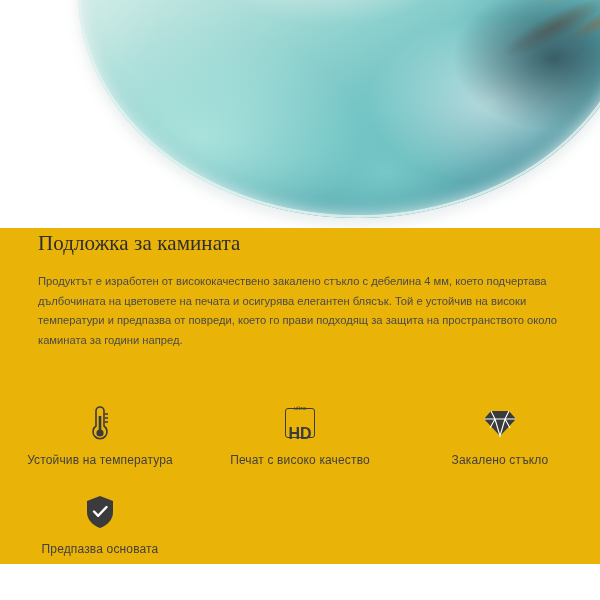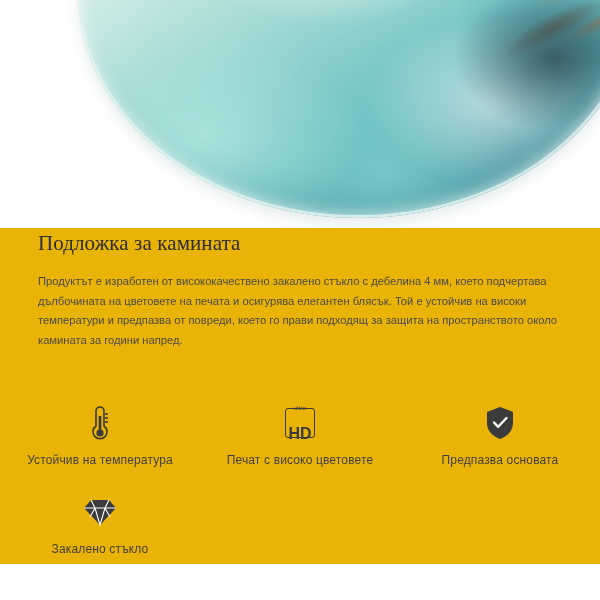--- a/index.html
+++ b/index.html
@@ -189,39 +189,39 @@
       <div class="caption">Устойчив на температура</div>
     </div>
 
     <div class="feature">
       <div class="glyph">
         <div class="ultrahd">
           <span class="u1">ultra</span>
           <span class="u2">HD</span>
         </div>
       </div>
-      <div class="caption">Печат с високо цветовете</div>
+      <div class="caption">Печат с високо качество</div>
+    </div>
+
+    <div class="feature">
+      <div class="glyph">
+        <svg width="36" height="32" viewBox="0 0 36 32">
+          <path d="M9 4 h18 l7 8 -16 17 -16 -17 z" fill="#3b3b3b"></path>
+          <path d="M2 12 h32 M9 4 l4 8 -5 9 M27 4 l-4 8 5 9 M13 12 l5 17 5 -17" fill="none" stroke="#ffffff" stroke-width="1.1"></path>
+        </svg>
+      </div>
+      <div class="caption">Закалено стъкло</div>
     </div>
 
     <div class="feature">
       <div class="glyph">
         <svg width="32" height="38" viewBox="0 0 32 38">
           <path d="M16 3 L29 8 v11 c0 8 -6 13.5 -13 16 C9 32.5 3 27 3 19 V8 z" fill="#3b3b3b"></path>
           <path d="M10 18.5 l4.2 4.3 L22.5 14" fill="none" stroke="#ffffff" stroke-width="2.4" stroke-linecap="round" stroke-linejoin="round"></path>
         </svg>
       </div>
       <div class="caption">Предпазва основата</div>
     </div>
 
-    <div class="feature">
-      <div class="glyph">
-        <svg width="36" height="32" viewBox="0 0 36 32">
-          <path d="M9 4 h18 l7 8 -16 17 -16 -17 z" fill="#3b3b3b"></path>
-          <path d="M2 12 h32 M9 4 l4 8 -5 9 M27 4 l-4 8 5 9 M13 12 l5 17 5 -17" fill="none" stroke="#ffffff" stroke-width="1.1"></path>
-        </svg>
-      </div>
-      <div class="caption">Закалено стъкло</div>
-    </div>
-
 
 
   </div>
 </div>
 
 </body></html>

